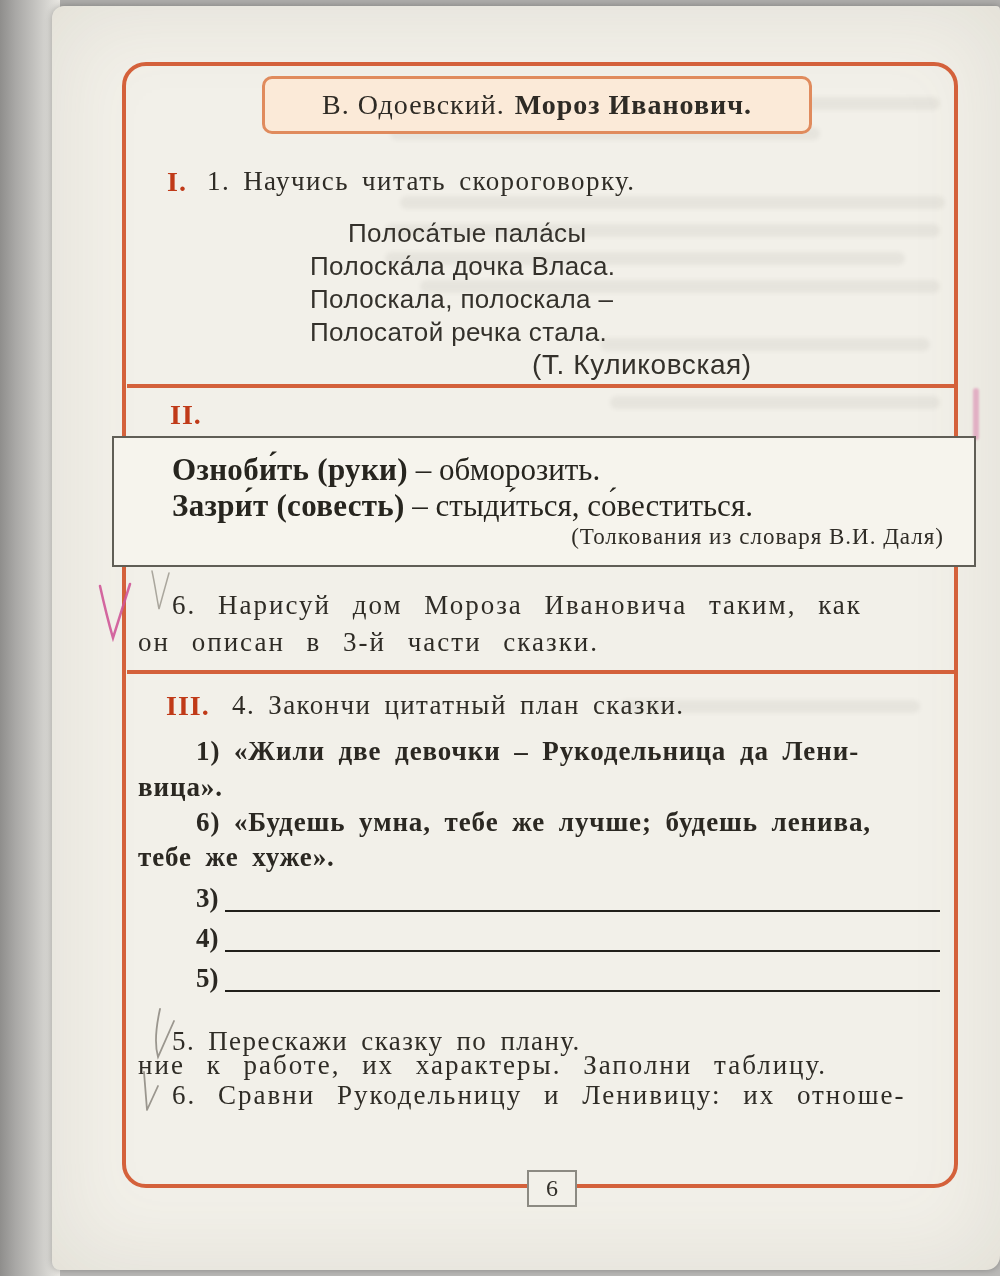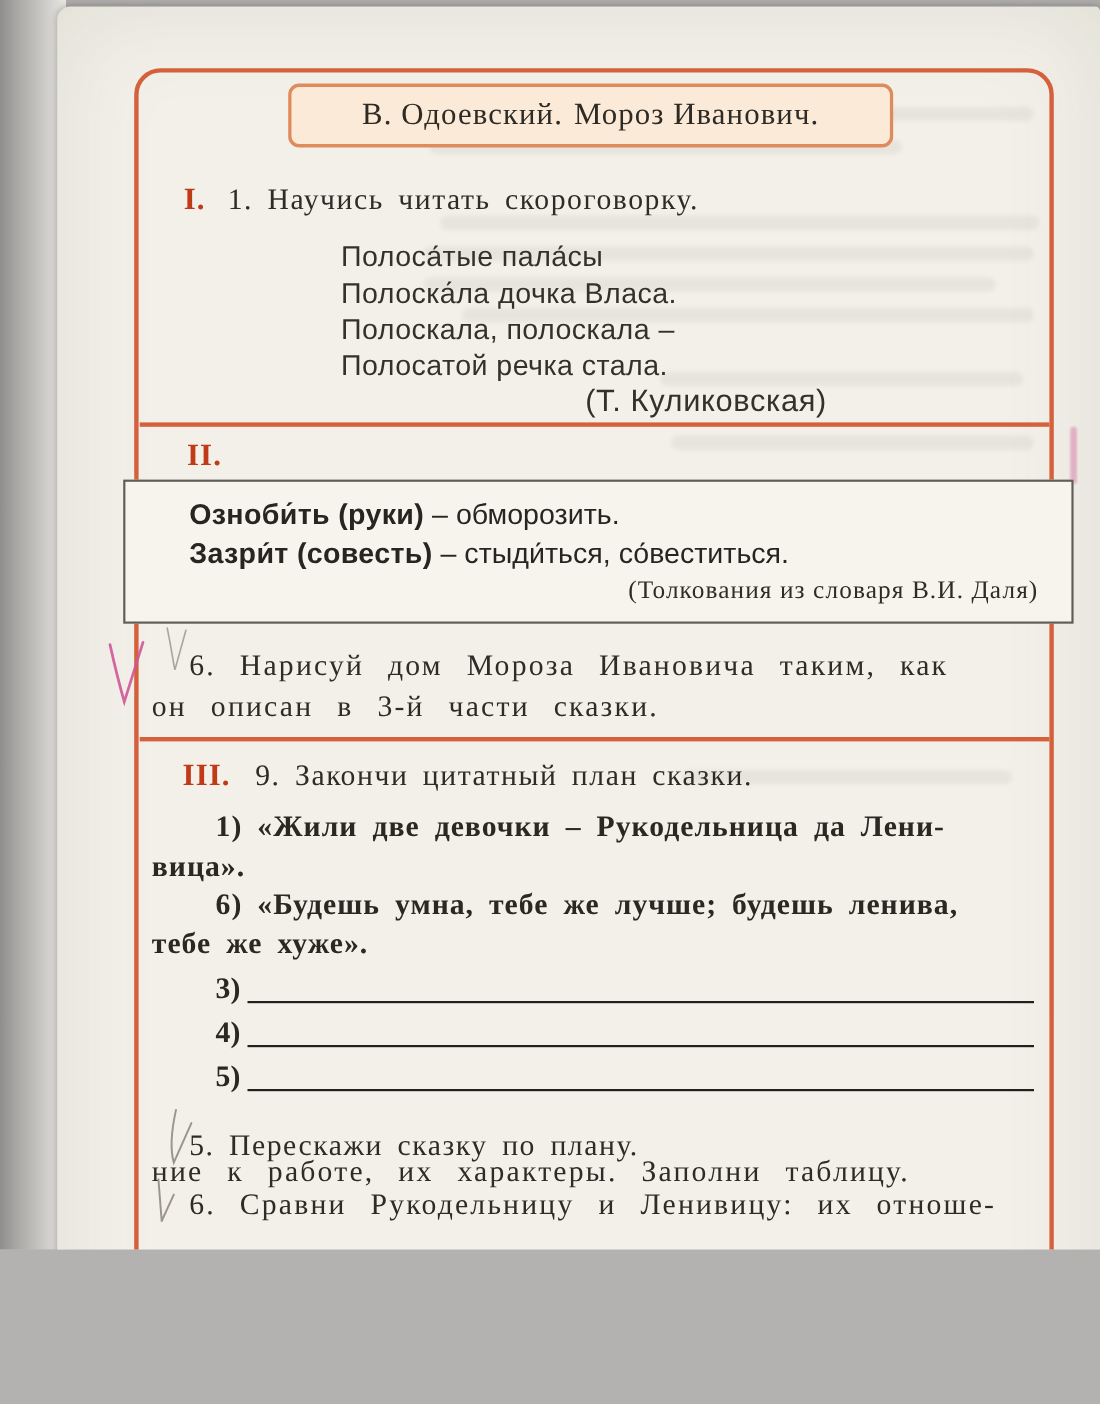--- a/index.html
+++ b/index.html
@@ -1,49 +1,49 @@
 <!DOCTYPE html>
 <html><head>
 <meta charset="utf-8">
 <style>
   * { margin:0; padding:0; box-sizing:border-box; }
   html,body { width:1000px; height:1276px; }
   body { background:#b3b2b0; font-family:"Liberation Serif", serif; }
-  #screen { position:relative; width:1000px; height:1136px; overflow:hidden;
+  #screen { position:relative; width:1000px; height:1276px; overflow:hidden;
             background:linear-gradient(180deg,#aeadab,#bab9b7); }
   .book-edge { position:absolute; left:0; top:0; width:60px; height:100%; z-index:0;
      background:linear-gradient(90deg,#8f8e8c 0%,#a8a7a5 25%,#c1c0bd 55%,#d7d6d2 80%,#eae8e3 100%); }
   .paper { position:absolute; left:52px; top:6px; width:948px; height:1264px; z-index:0;
      background:#f2f0e9; border-radius:12px 4px 14px 8px;
      box-shadow: inset 0 0 90px rgba(110,100,80,0.13), 0 0 7px rgba(0,0,0,0.28); }
   .bleed { position:absolute; height:13px; background:#57544b; opacity:0.07; filter:blur(2px);
      border-radius:7px; z-index:1; }
   .pinkmark { position:absolute; left:973px; top:388px; width:6px; height:52px; background:#d66ba0;
      opacity:0.45; filter:blur(1px); border-radius:3px; z-index:2; }
   .frame { position:absolute; left:122px; top:62px; width:836px; height:1126px;
      border:4.5px solid #d4613b; border-radius:24px; z-index:1; }
   .title-box { position:absolute; left:262px; top:76px; width:550px; height:58px; z-index:2;
      border:3px solid #e08b5d; border-radius:10px; background:#fbead8;
      display:flex; align-items:center; justify-content:center; gap:10px;
      font-size:28px; color:#2e2b25; letter-spacing:1px; white-space:nowrap; }
-  .title-box .b { font-weight:normal; }
+  .title-box .b { font-weight:bold; }
   .roman { position:absolute; font-size:28px; font-weight:bold; color:#c03a18;
      letter-spacing:1px; z-index:2; white-space:nowrap; }
   .task { position:absolute; font-size:27px; color:#2f2c26; letter-spacing:1.4px;
      word-spacing:5px; white-space:nowrap; z-index:2; }
   .task.wide { letter-spacing:2px; word-spacing:13px; }
   .poem-line { position:absolute; left:310px; font-family:"Liberation Sans", sans-serif;
      font-size:26px; color:#34312b; letter-spacing:0.4px; white-space:nowrap; z-index:2; }
   .attr { position:absolute; left:532px; top:349px; font-family:"Liberation Sans", sans-serif;
      font-size:28px; color:#34312b; letter-spacing:0.6px; z-index:2; white-space:nowrap; }
   .divider { position:absolute; left:127px; width:827px; height:4px; background:#d4613b; z-index:2; }
   .defbox { position:absolute; left:112px; top:436px; width:864px; height:131px;
      border:2.5px solid #605e56; background:#f6f4ed; z-index:2; }
-  .defline { position:absolute; left:58px; font-family:Liberation Sans, sans-serif;
-     font-size:26px; color:#27251f; white-space:nowrap; }
+  .defline { position:absolute; left:58px; font-family:Liberation Serif, serif;
+     font-size:31px; color:#27251f; white-space:nowrap; }
   .defline .term { font-weight:bold; letter-spacing:0.3px; }
   .defsource { position:absolute; right:30px; top:86px; font-size:23px; color:#2f2c26;
      letter-spacing:1px; white-space:nowrap; font-family:"Liberation Serif", serif; }
   .plan { position:absolute; font-size:27px; font-weight:bold; color:#2b2822;
      letter-spacing:0.9px; word-spacing:6px; white-space:nowrap; z-index:2; }
   .blank-row { position:absolute; left:196px; width:744px; height:34px; display:flex;
      align-items:flex-end; z-index:2; }
   .blank-row .num { font-size:27px; font-weight:bold; color:#2b2822; margin-right:6px; line-height:1.05; }
   .blank-row .line { flex:1; border-bottom:2.2px solid #22201b; height:100%; }
   .pageno { position:absolute; left:527px; top:1170px; width:50px; height:37px; z-index:3;
@@ -74,21 +74,21 @@
   <div class="frame"></div>
 
   <div class="title-box">
     <span>В. Одоевский.</span>
     <span class="b">Мороз Иванович.</span>
   </div>
 
   <span class="roman" style="left:167px;top:166px;">I.</span>
   <span class="task" style="left:207px;top:166px;">1. Научись читать скороговорку.</span>
 
-  <span class="poem-line" style="top:218px;">Полоса́тые пала́сы</span>
+  <span class="poem-line" style="top:218px;margin-left:38px;">Полоса́тые пала́сы</span>
   <span class="poem-line" style="top:251px;">Полоска́ла дочка Власа.</span>
   <span class="poem-line" style="top:284px;">Полоскала, полоскала –</span>
   <span class="poem-line" style="top:317px;">Полосатой речка стала.</span>
   <span class="attr">(Т. Куликовская)</span>
 
   <div class="divider" style="top:384px;"></div>
 
   <span class="roman" style="left:170px;top:399px;">II.</span>
 
   <div class="defbox">
@@ -100,21 +100,21 @@
     </div>
     <div class="defsource">(Толкования из словаря В.И. Даля)</div>
   </div>
 
   <span class="task wide" style="left:172px;top:590px;">6. Нарисуй дом Мороза Ивановича таким, как</span>
   <span class="task wide" style="left:138px;top:627px;">он описан в 3-й части сказки.</span>
 
   <div class="divider" style="top:670px;"></div>
 
   <span class="roman" style="left:166px;top:690px;">III.</span>
-  <span class="task" style="left:232px;top:690px;">9. Закончи цитатный план сказки.</span>
+  <span class="task" style="left:232px;top:690px;">4. Закончи цитатный план сказки.</span>
 
   <span class="plan" style="left:196px;top:736px;">1) «Жили две девочки – Рукодельница да Лени-</span>
   <span class="plan" style="left:138px;top:772px;">вица».</span>
   <span class="plan" style="left:196px;top:807px;">6) «Будешь умна, тебе же лучше; будешь ленива,</span>
   <span class="plan" style="left:138px;top:842px;">тебе же хуже».</span>
 
   <div class="blank-row" style="top:878px;">
     <span class="num">3)</span>
     <div class="line"></div>
   </div>

